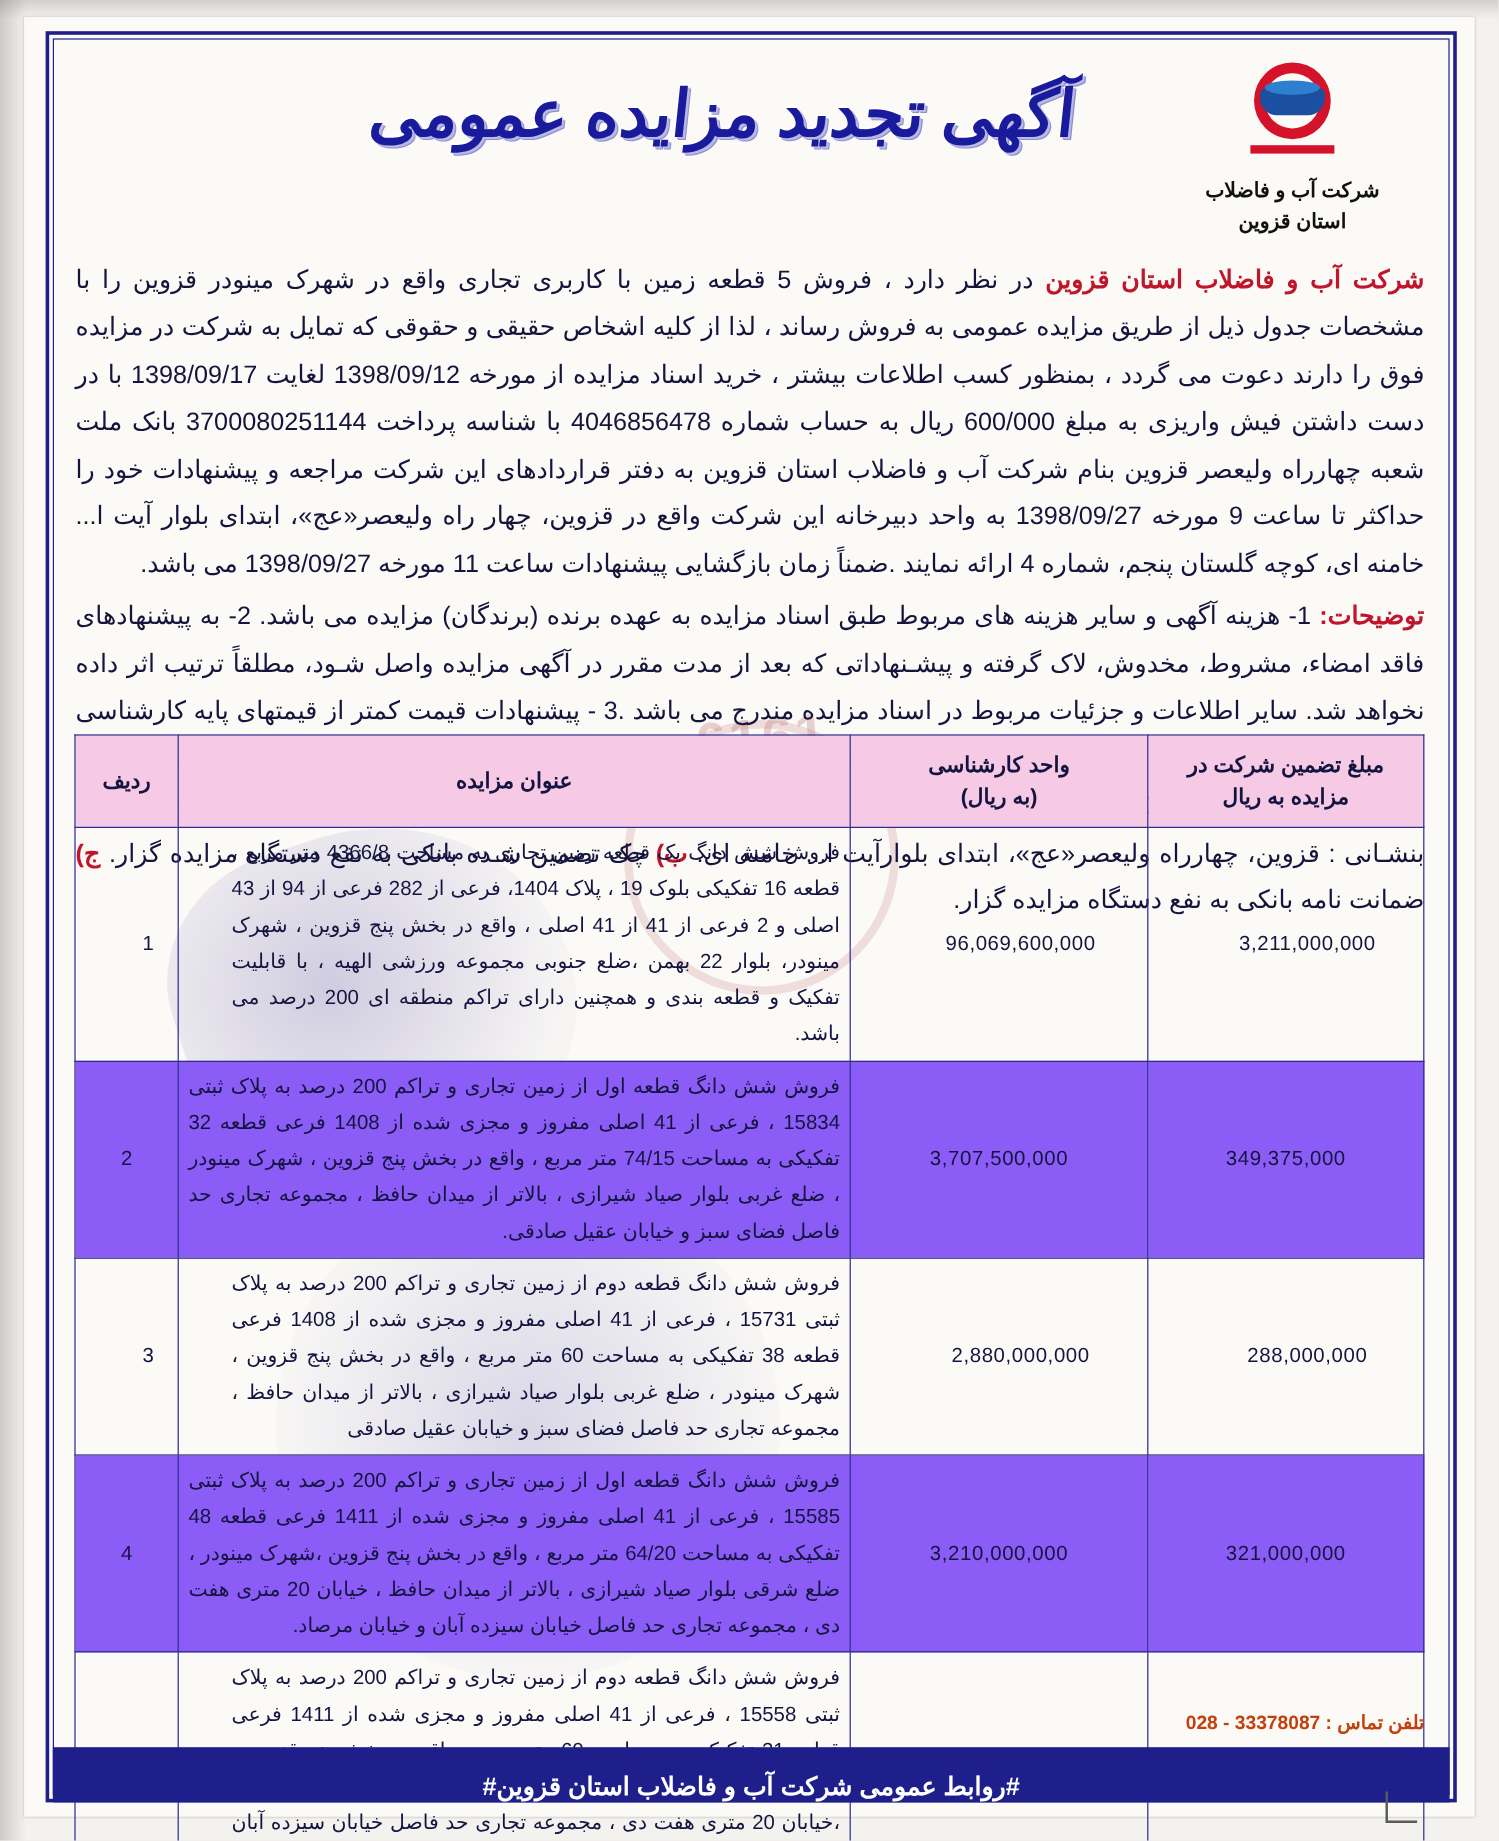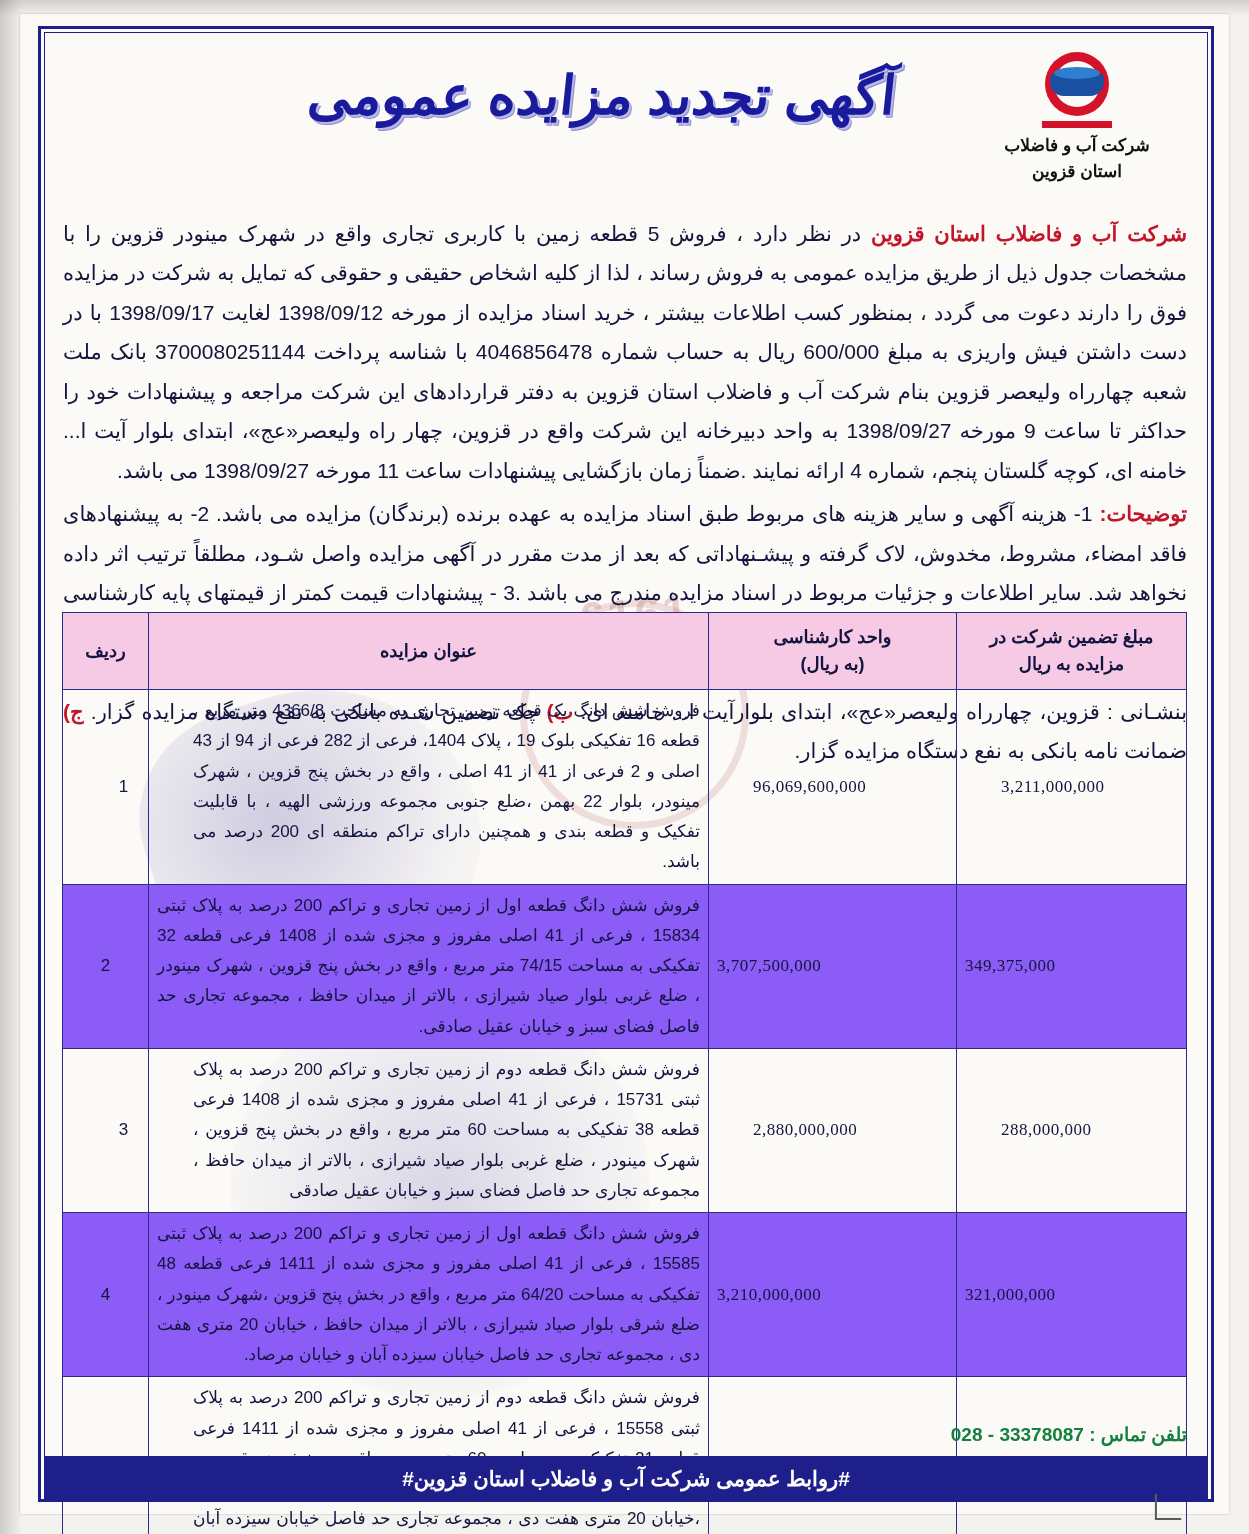--- a/index.html
+++ b/index.html
@@ -108,21 +108,21 @@
   }
   .logo-mark .bar {
     position: absolute;
     left: 8px;
     bottom: 0;
     width: 70px;
     height: 7px;
     background: #d4132b;
   }
   .logo-text {
-    margin-top: 5px;
+    margin-top: 18px;
     font-size: 17px;
     font-weight: bold;
     color: #111;
     line-height: 1.5;
   }
   .title-banner {
     position: absolute;
     right: 230px;
     top: 18px;
     width: 720px;
@@ -191,51 +191,50 @@
   td.row-no {
     text-align: center;
     font-size: 19px;
   }
   td.title-cell {
     text-align: justify;
     line-height: 1.78;
     font-size: 16.6px;
   }
   td.num-cell {
-    text-align: left;
+    text-align: center;
     font-size: 18px;
     letter-spacing: 0.5px;
-    font-family: Liberation Serif, serif;
   }
   tr.alt td { background: #8b5cf6; }
   tr.plain td { background: transparent; padding-left: 44px; }
 
   
   .phone {
     position: absolute;
     right: 62px;
     bottom: 88px;
-    font-size: 19px;
-    font-weight: bold;
-    color: #15803d;
+    font-size: 16px;
+    font-weight: bold;
+    color: #c2410c;
     direction: rtl;
     margin-left: 24px;
   }
   .footer-bar {
     position: absolute;
     left: 44px;
     bottom: 32px;
     width: 1164px;
     height: 46px;
     background: #1f1f8c;
     color: #ffffff;
     font-size: 21px;
     font-weight: bold;
     display: flex;
-    align-items: center;
+    align-items: flex-end;
     justify-content: center;
   }
 
   
   .wm {
     position: absolute;
     pointer-events: none;
   }
   .wm-blob1 {
     left: 150px;

